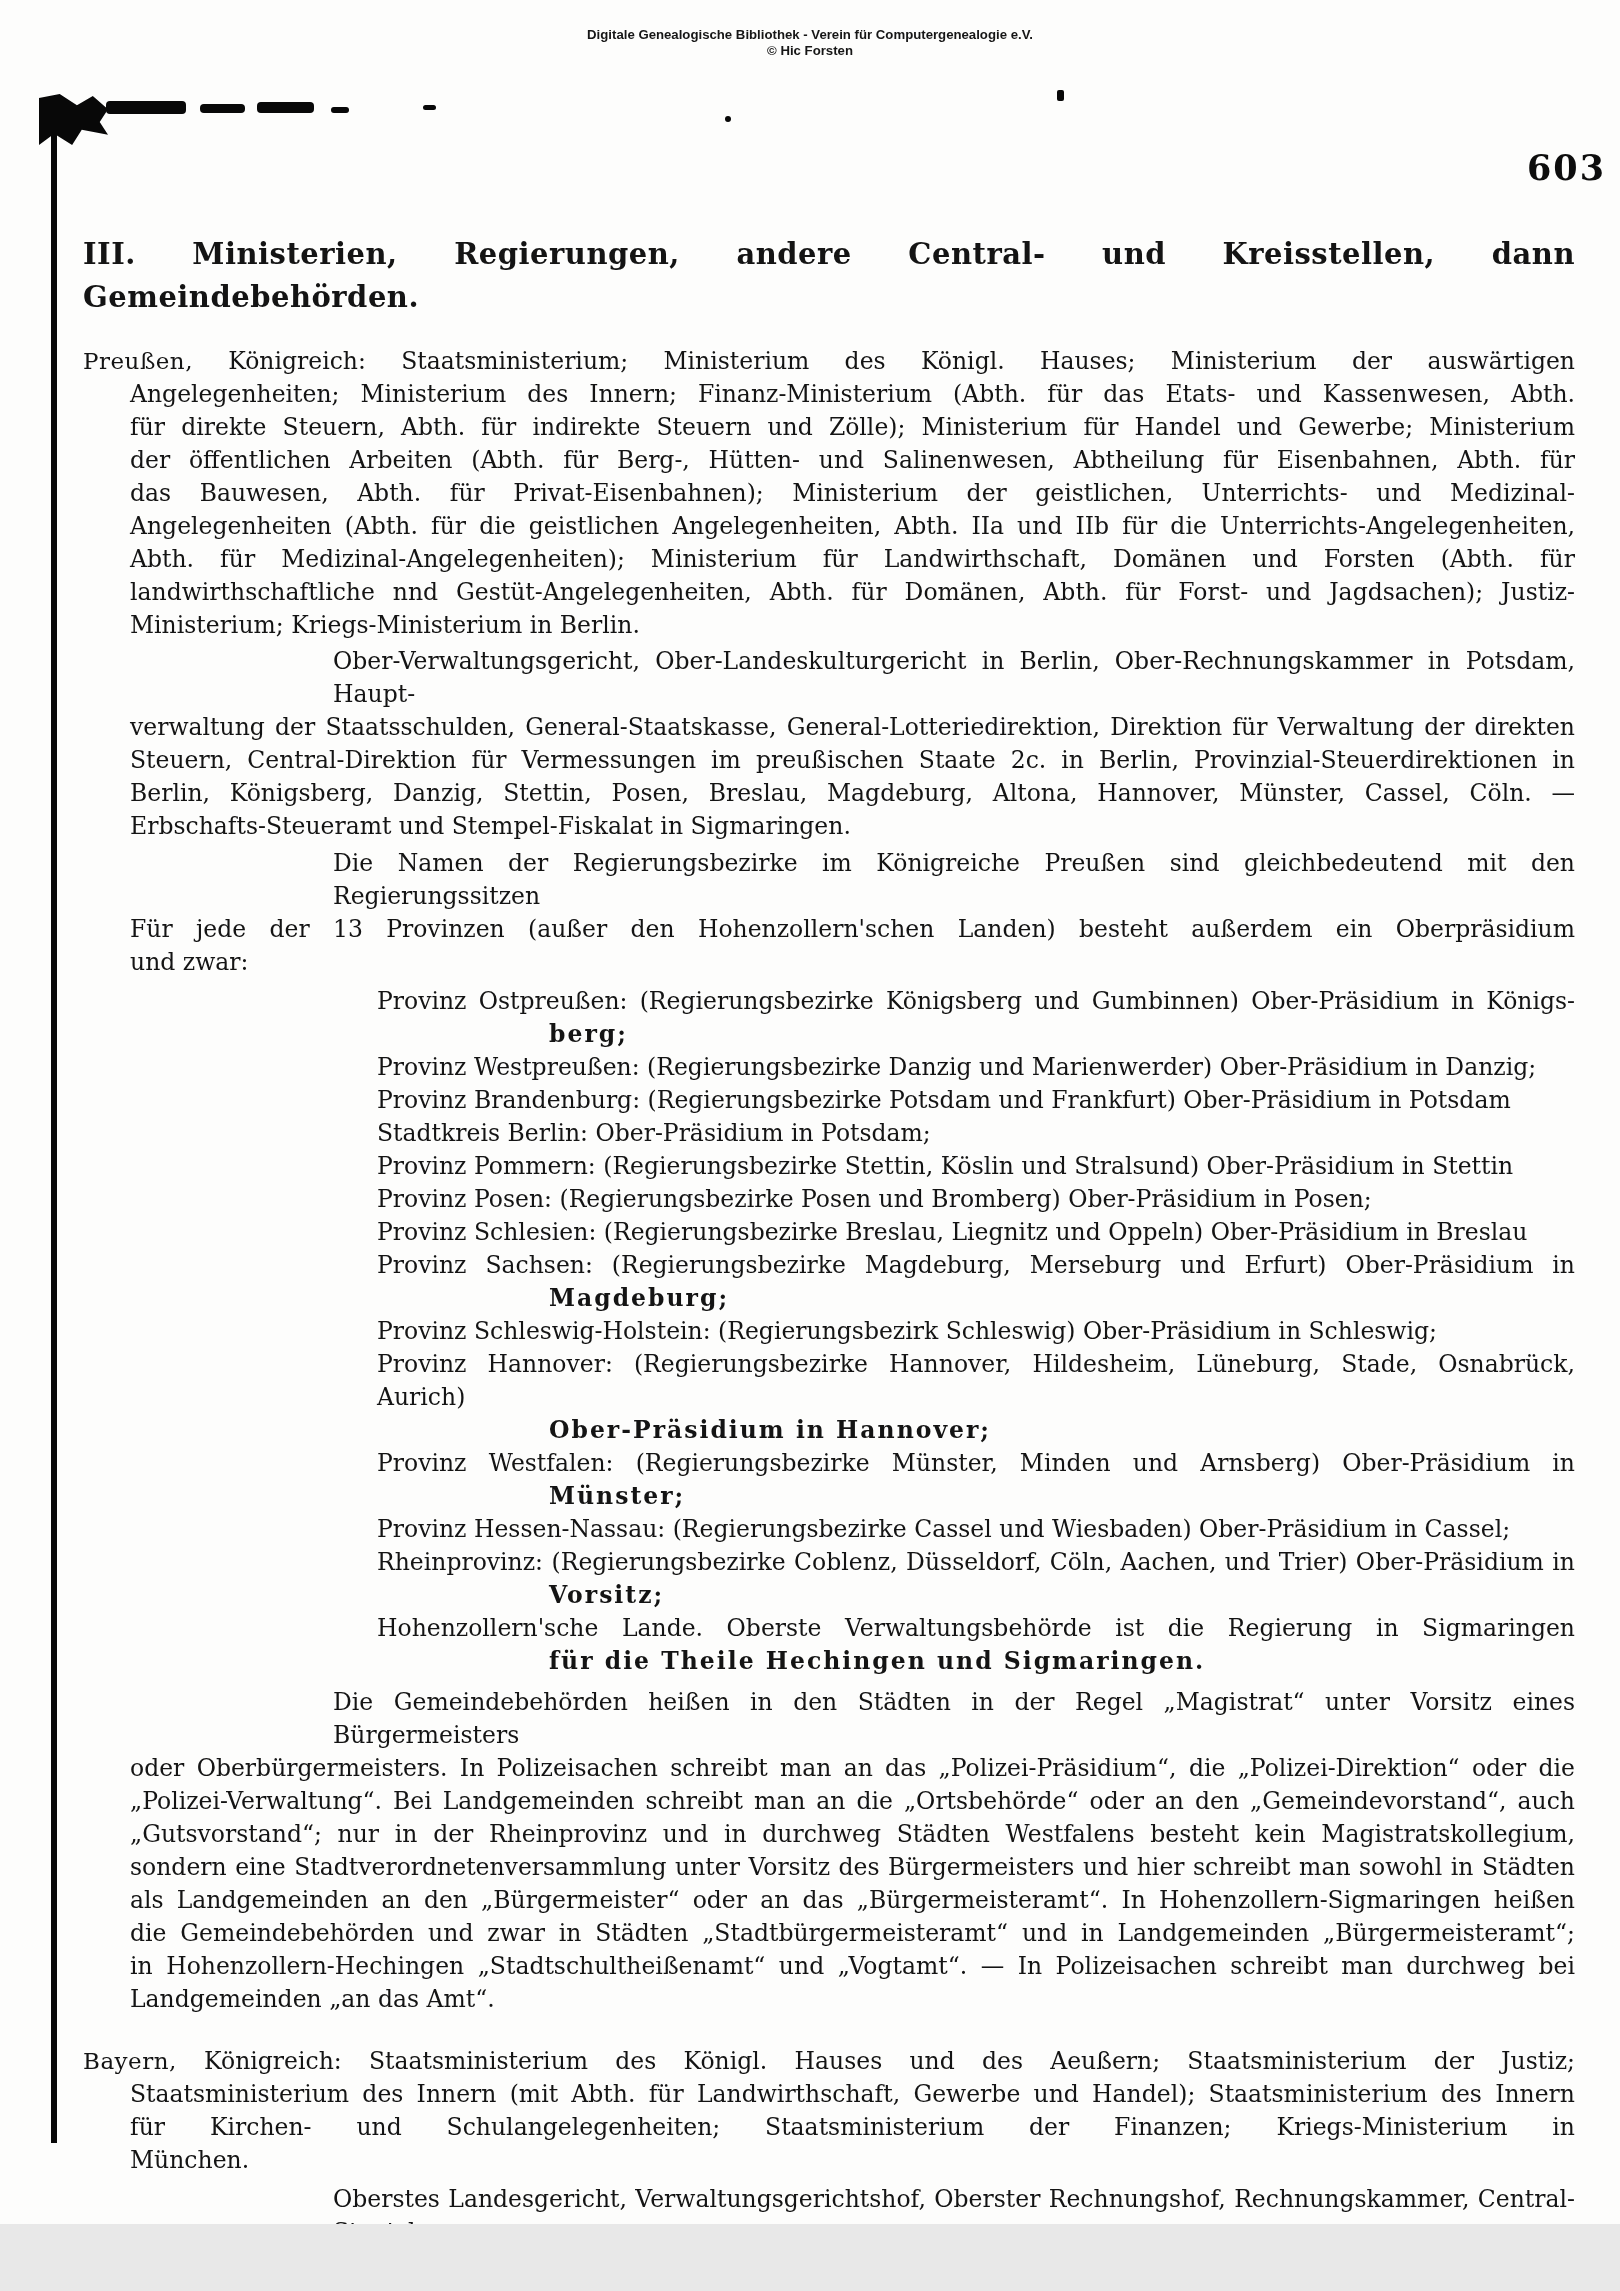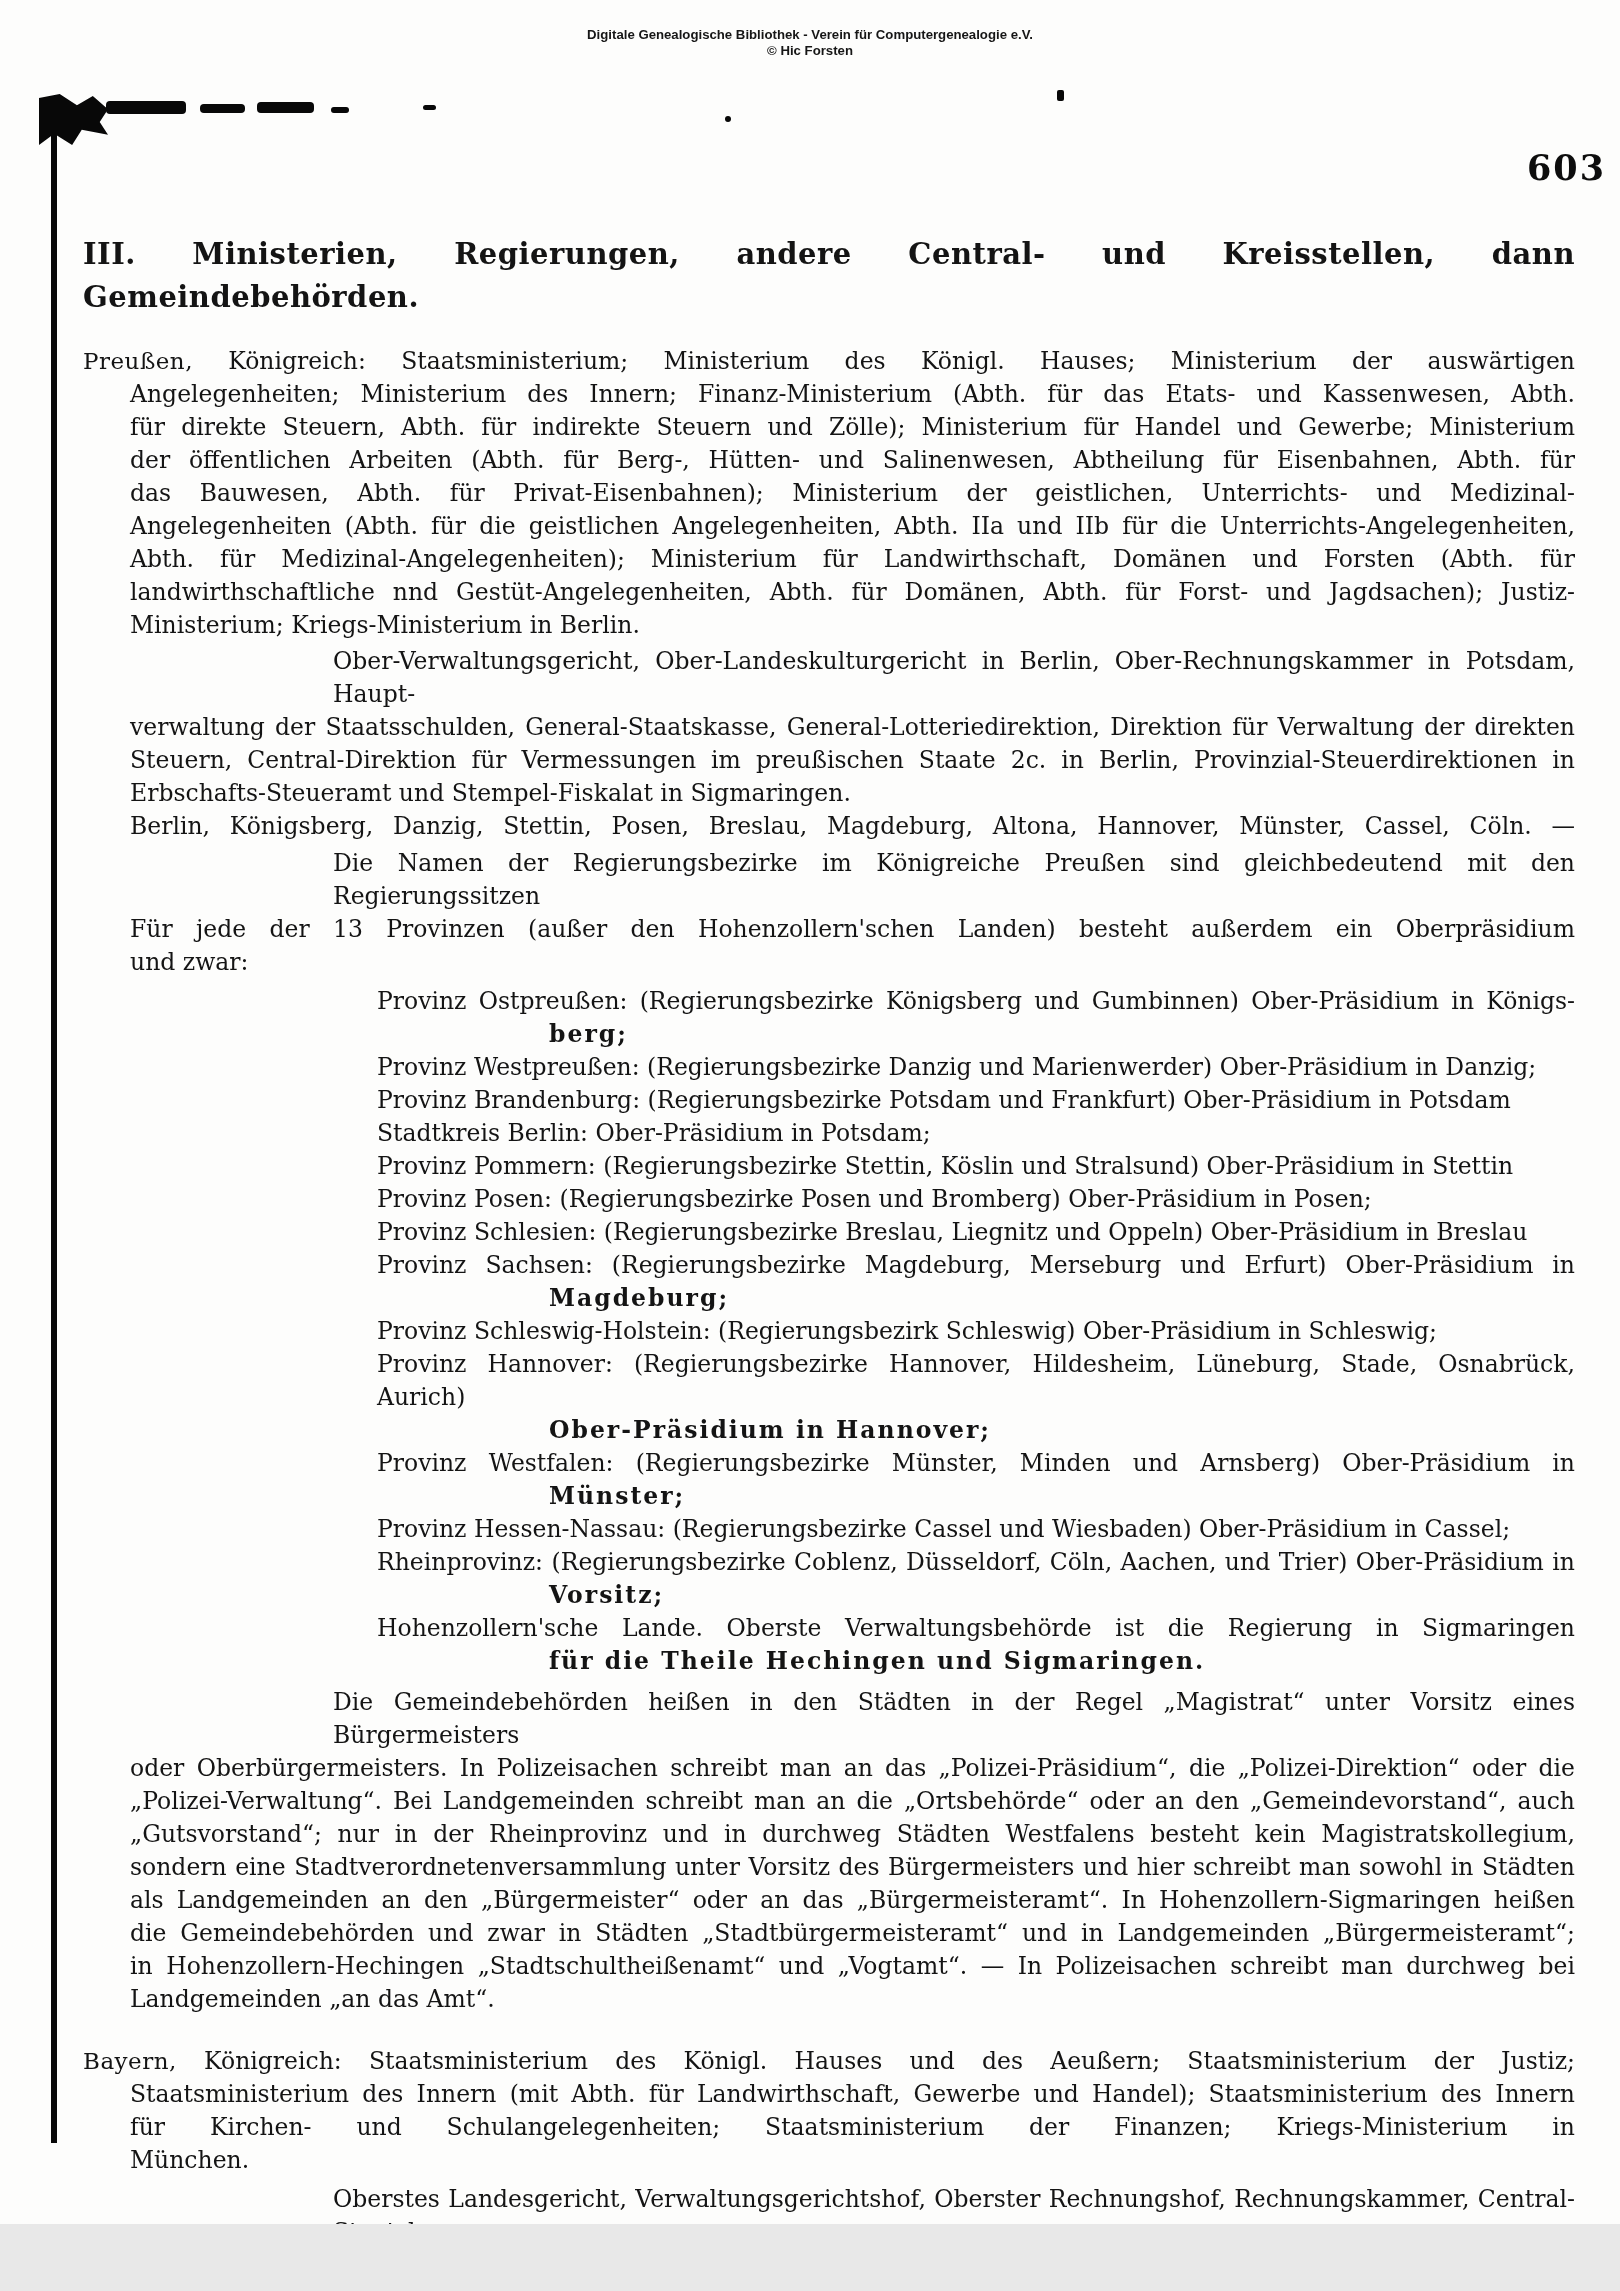--- a/index.html
+++ b/index.html
@@ -77,22 +77,22 @@
           <div class="line cont just">das Bauwesen, Abth. für Privat-Eisenbahnen); Ministerium der geistlichen, Unterrichts- und Medizinal-</div>
           <div class="line cont just">Angelegenheiten (Abth. für die geistlichen Angelegenheiten, Abth. IIa und IIb für die Unterrichts-Angelegenheiten,</div>
           <div class="line cont just">Abth. für Medizinal-Angelegenheiten); Ministerium für Landwirthschaft, Domänen und Forsten (Abth. für</div>
           <div class="line cont just">landwirthschaftliche nnd Gestüt-Angelegenheiten, Abth. für Domänen, Abth. für Forst- und Jagdsachen); Justiz-</div>
           <div class="line cont last">Ministerium; Kriegs-Ministerium in Berlin.</div>
         </div>
         <div class="block kind-plain">
           <div class="line first just">Ober-Verwaltungsgericht, Ober-Landeskulturgericht in Berlin, Ober-Rechnungskammer in Potsdam, Haupt-</div>
           <div class="line cont just">verwaltung der Staatsschulden, General-Staatskasse, General-Lotteriedirektion, Direktion für Verwaltung der direkten</div>
           <div class="line cont just">Steuern, Central-Direktion für Vermessungen im preußischen Staate 2c. in Berlin, Provinzial-Steuerdirektionen in</div>
+          <div class="line cont just">Berlin, Königsberg, Danzig, Stettin, Posen, Breslau, Magdeburg, Altona, Hannover, Münster, Cassel, Cöln. —</div>
           <div class="line cont last">Erbschafts-Steueramt und Stempel-Fiskalat in Sigmaringen.</div>
-          <div class="line cont just">Berlin, Königsberg, Danzig, Stettin, Posen, Breslau, Magdeburg, Altona, Hannover, Münster, Cassel, Cöln. —</div>
         </div>
         <div class="block kind-plain gap-s">
           <div class="line first just">Die Namen der Regierungsbezirke im Königreiche Preußen sind gleichbedeutend mit den Regierungssitzen</div>
           <div class="line cont just">Für jede der 13 Provinzen (außer den Hohenzollern'schen Landen) besteht außerdem ein Oberpräsidium</div>
           <div class="line cont last">und zwar:</div>
         </div>
         <div class="block kind-province">
           <div class="line first just">Provinz Ostpreußen: (Regierungsbezirke Königsberg und Gumbinnen) Ober-Präsidium in Königs-</div>
           <div class="line cont last">berg;</div>
         </div>

